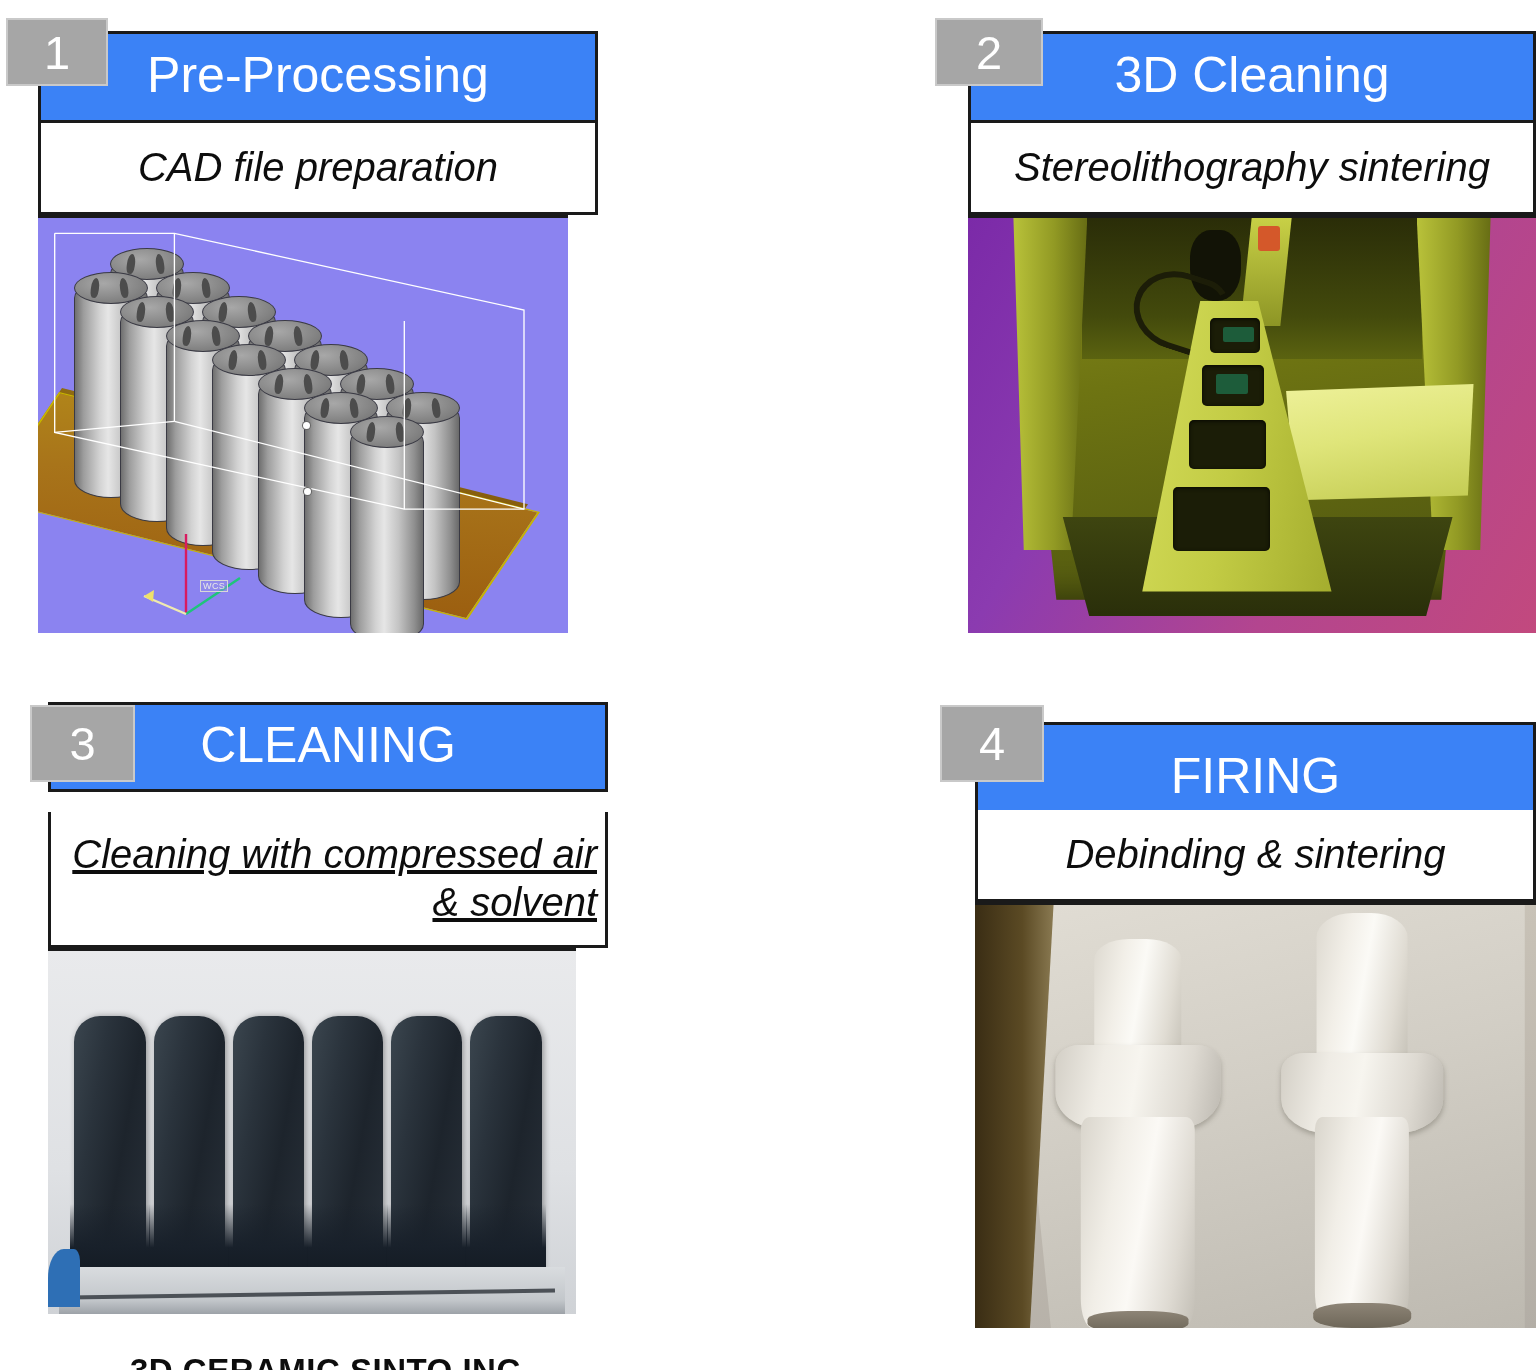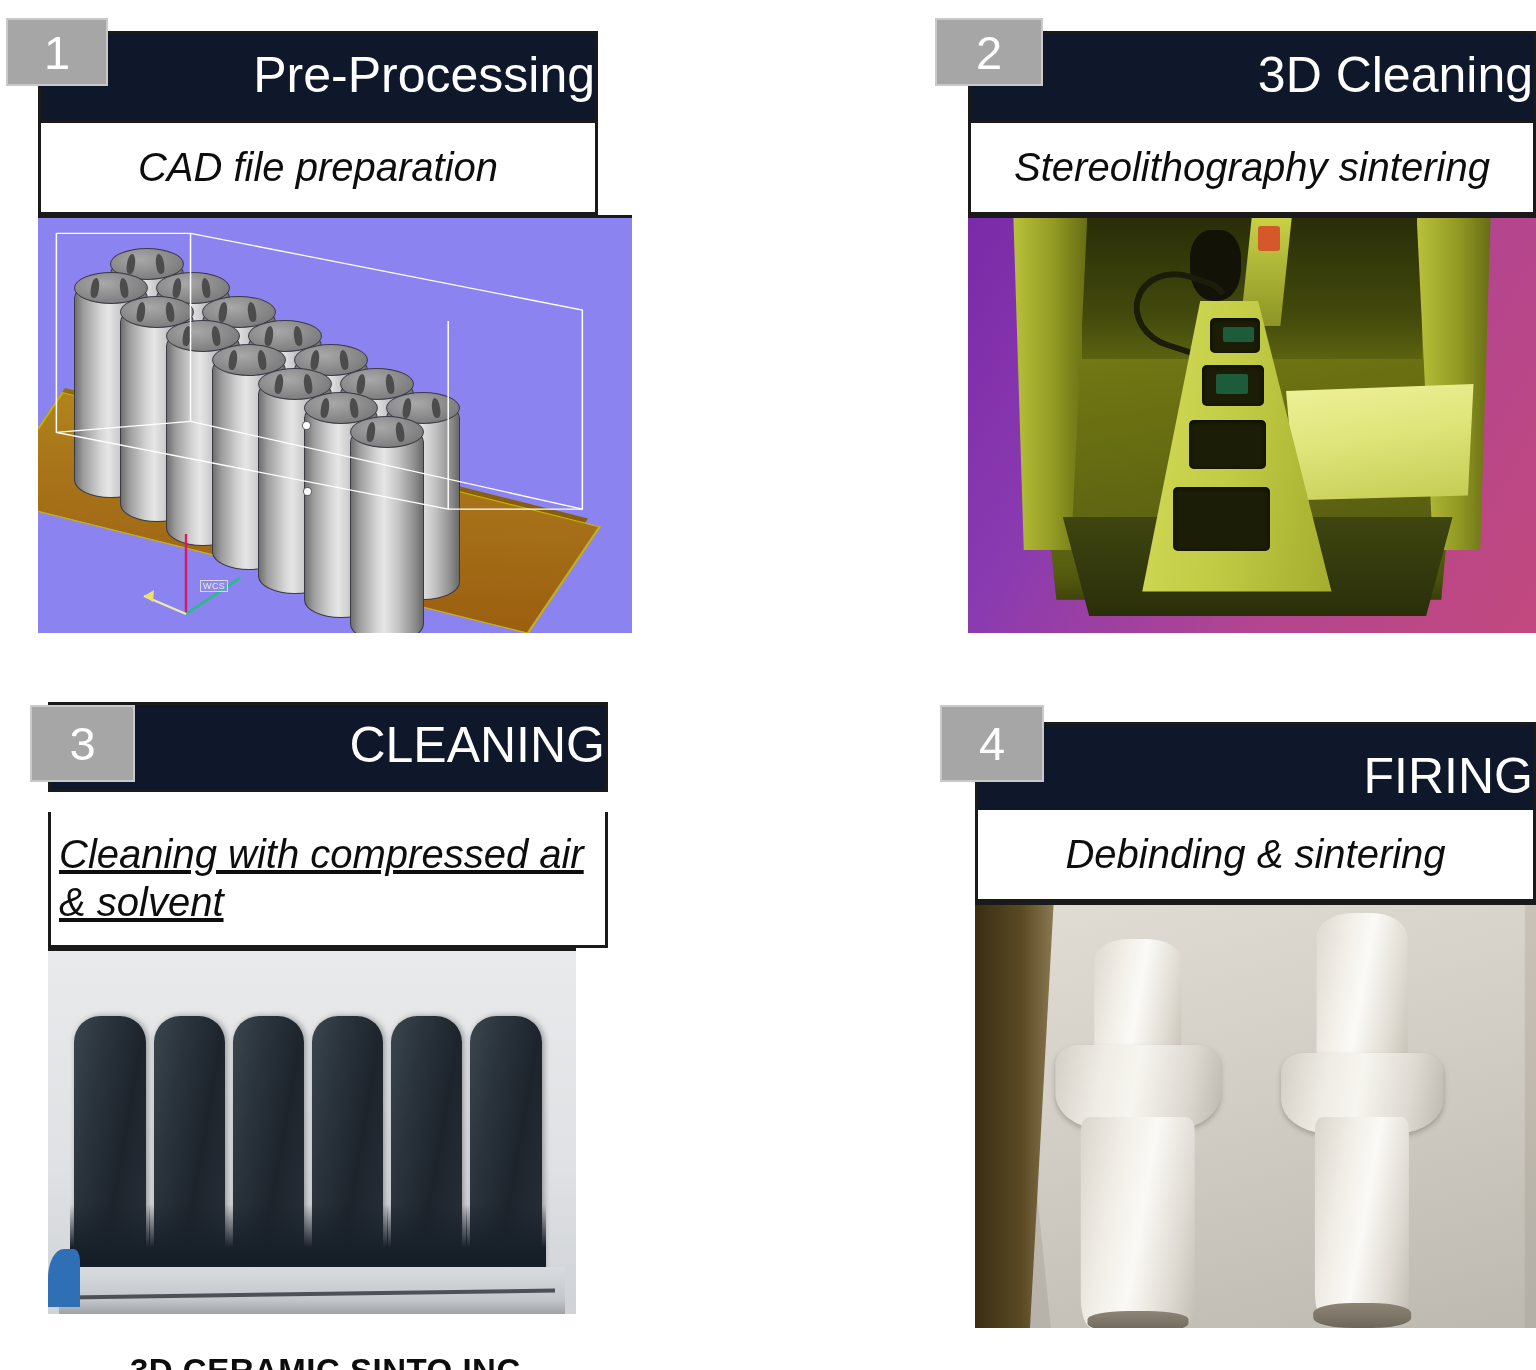--- a/index.html
+++ b/index.html
@@ -30,48 +30,48 @@
     font-family: "Liberation Sans", sans-serif;
     display: flex;
     align-items: center;
     justify-content: center;
     z-index: 5;
     box-sizing: border-box;
     letter-spacing: 0px;
   }
   .panel-header {
     position: absolute;
-    background: #0f172a;
+    background: #3b82f6;
     border: 3px solid #1a1a1a;
     box-sizing: border-box;
     color: #ffffff;
     display: flex;
     align-items: center;
-    justify-content: flex-end;
+    justify-content: center;
     z-index: 2;
   }
   .panel-header .title {
     font-size: 50px;
     line-height: 1.02;
     font-weight: 400;
     white-space: nowrap;
     position: relative;
     top: -2px;
   }
   .panel-subtitle {
     position: absolute;
     background: #ffffff;
     border: 3px solid #1a1a1a;
     border-top: none;
     box-sizing: border-box;
     color: #0d0d0d;
     display: flex;
     align-items: center;
     justify-content: center;
-    text-align: left;
+    text-align: right;
     z-index: 3;
   }
   .panel-subtitle .sub {
     font-size: 40px;
     font-style: italic;
     line-height: 1.18;
     padding: 0 8px;
   }
   .panel-figure {
     position: absolute;
@@ -398,21 +398,21 @@
   </div>
 
   <div class="step-badge" style="left:6px; top:18px; width:102px; height:68px;">
     <span>1</span>
   </div>
 
   <div class="panel-subtitle" style="left:38px; top:123px; width:560px; height:92px;">
     <span class="sub">CAD file preparation</span>
   </div>
 
-  <div class="panel-figure" style="left:38px; top:215px; width:594px; height:418px;">
+  <div class="panel-figure" style="left:38px; top:215px; width:530px; height:418px;">
     <div class="cad-view">
 
       <div class="cad-plate-top"></div>
       <div class="cad-plate"></div>
 
       <div class="cyl" style="left:72px; top:38px;  height:200px;">
           <span class="cap"></span>
         </div>
       <div class="cyl" style="left:118px; top:62px; height:200px;">
           <span class="cap"></span>

